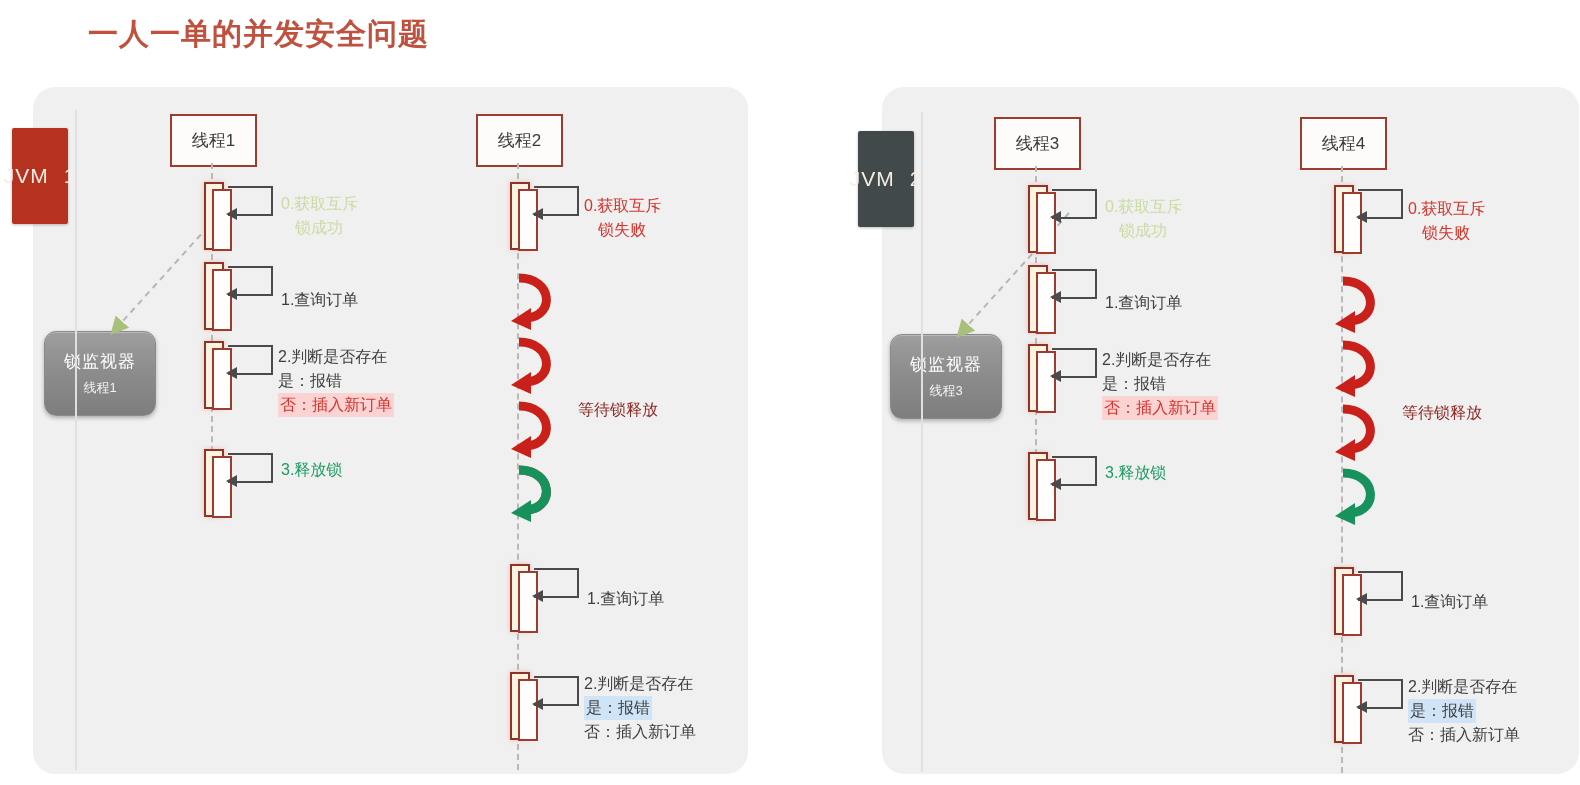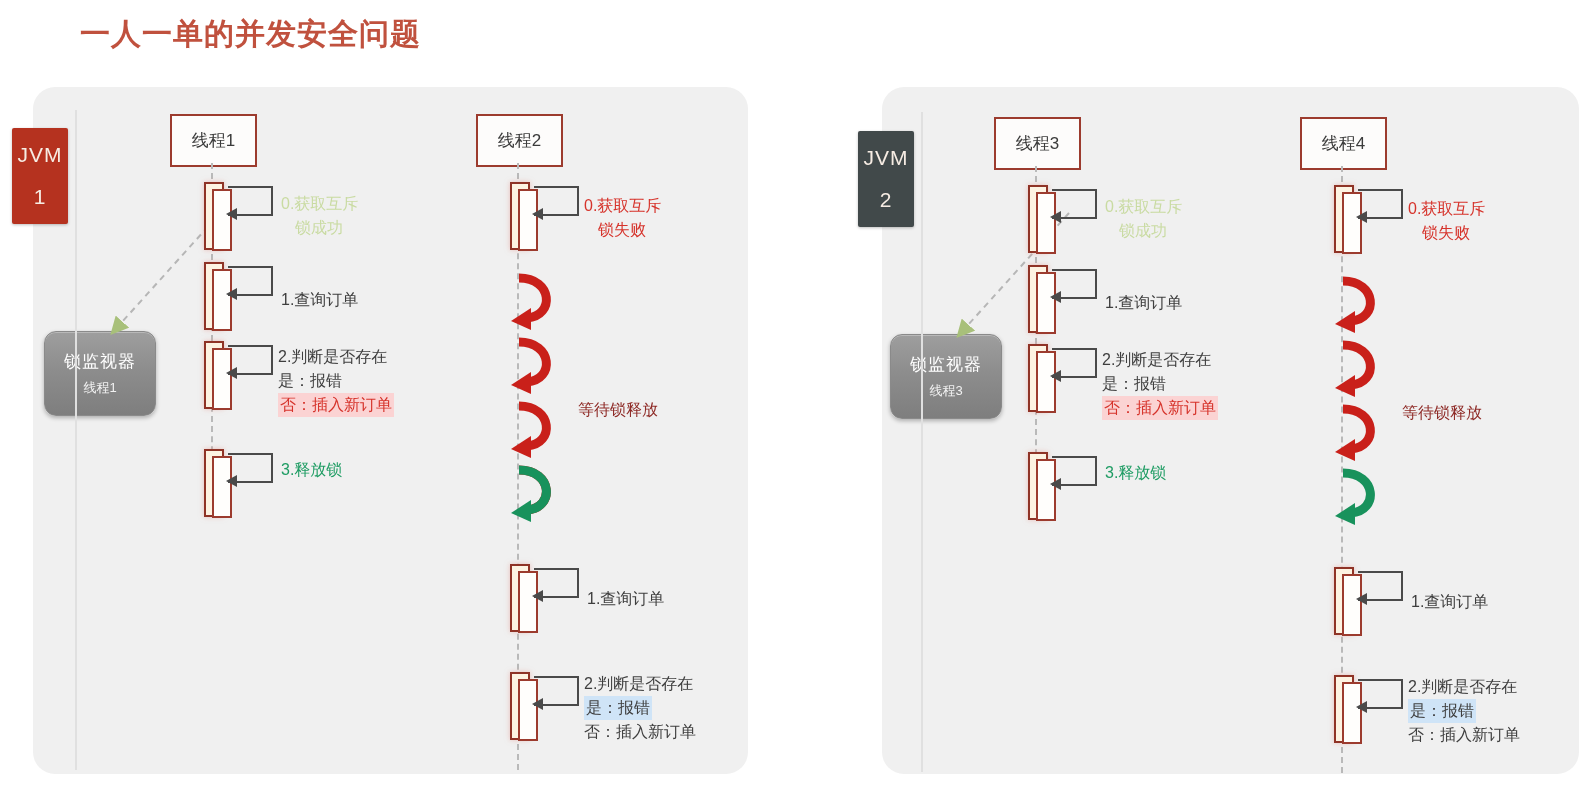--- a/index.html
+++ b/index.html
@@ -9,21 +9,21 @@
   }
   body {
     width: 1580px;
     height: 785px;
     position: relative;
     font-family: "Liberation Sans", "DejaVu Sans", sans-serif;
     overflow: hidden;
   }
   #page-title {
     position: absolute;
-    left: 80px;
+    left: 88px;
     top: 14px;
     font-size: 30px;
     font-weight: bold;
     color: #c0513e;
     letter-spacing: 1px;
     white-space: nowrap;
   }
   .panel {
     position: absolute;
     background: #f0f0f0;
@@ -33,21 +33,21 @@
   }
   #panel-left  { left: 33px;  width: 715px; }
   #panel-right { left: 882px; width: 697px; }
 
   .jvm-box {
     position: absolute;
     width: 56px;
     height: 96px;
     border-radius: 2px;
     display: flex;
-    flex-direction: column;
+    flex-direction: row;
     align-items: center;
     justify-content: center;
     color: #f6ece3;
     font-size: 21px;
     line-height: 1.25;
     letter-spacing: 1px;
     box-shadow: 0 1px 3px rgba(0,0,0,.25);
     gap: 15px;
   }
   .jvm-line1 { display:block; }

